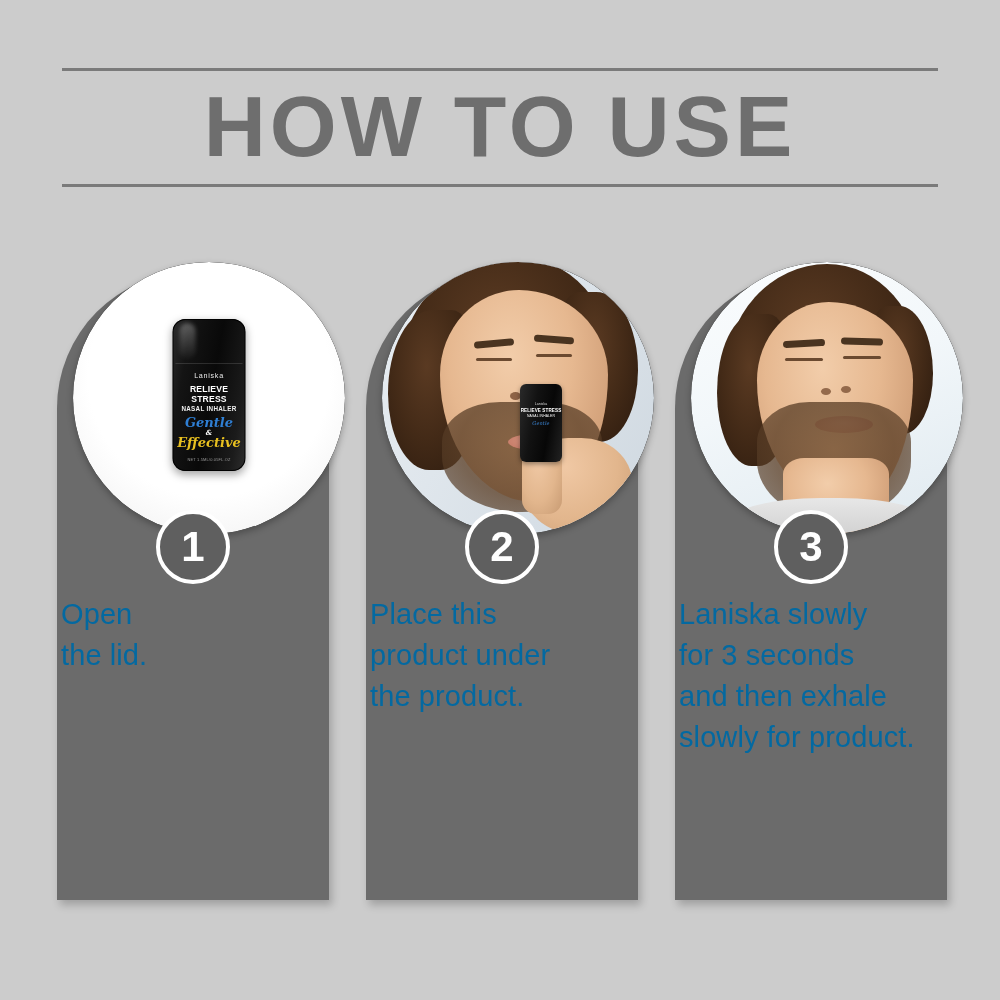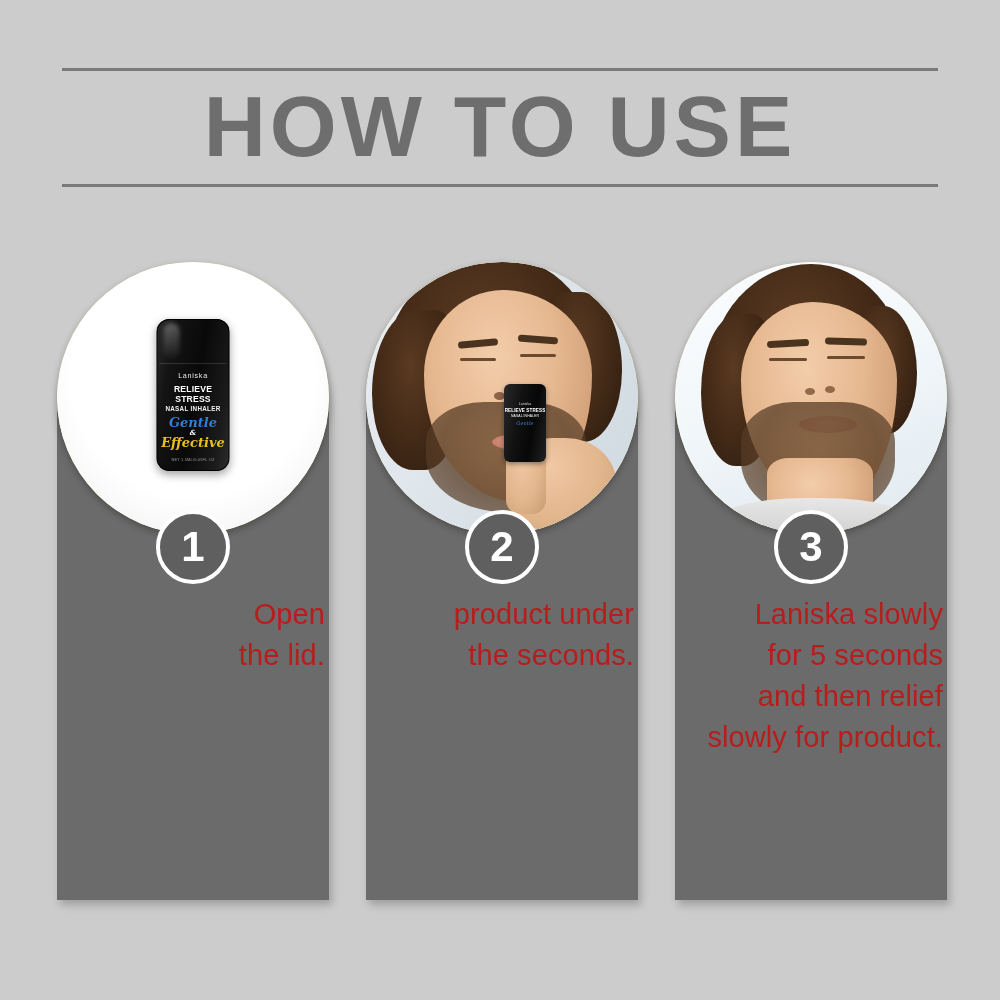--- a/index.html
+++ b/index.html
@@ -74,27 +74,27 @@
     width: 100%;
     height: 100%;
     background: #6b6b6b;
     border-radius: 136px 136px 0 0;
     box-shadow: 3px 5px 9px rgba(0,0,0,0.22);
   }
 
   
   .photo-circle {
     position: absolute;
-    left: 0;
+    left: 16px;
     top: -10px;
     width: 272px;
     height: 272px;
     border-radius: 50%;
     overflow: hidden;
-    background: #fef9c3;
+    background: #404040;
     box-shadow: 0 3px 7px rgba(0,0,0,0.28);
   }
   .photo-inner {
     position: absolute;
     inset: 0;
     border-radius: 50%;
     overflow: hidden;
   }
 
   
@@ -269,22 +269,22 @@
     text-align: center;
     z-index: 5;
   }
 
   
   .caption {
     position: absolute;
     left: 4px;
     right: 4px;
     top: 322px;
-    text-align: right;
-    color: #b91c1c;
+    text-align: left;
+    color: #0369a1;
     font-size: 29px;
     line-height: 41px;
     font-weight: normal;
     letter-spacing: 0.1px;
   }
   .caption .ln { display: block; white-space: nowrap; }
 </style>
 </head>
 <body>
 
@@ -358,22 +358,23 @@
           <div class="mb-txt mb-t1">RELIEVE STRESS</div>
           <div class="mb-txt mb-t2">NASAL INHALER</div>
           <div class="mb-txt mb-t3">Gentle</div>
         </div>
       </div>
     </div>
 
     <div class="badge">2</div>
 
     <div class="caption">
+      <span class="ln">Place this</span>
       <span class="ln">product under</span>
-      <span class="ln">the seconds.</span>
+      <span class="ln">the product.</span>
     </div>
   </div>
 
   <div class="step step-3">
     <div class="panel-body"></div>
 
     <div class="photo-circle">
       <div class="photo-inner portrait">
         <div class="p3-bg"></div>
 
@@ -399,19 +400,19 @@
         <div class="skin" style="left:92px;top:196px;width:106px;height:80px;border-radius:20% 20% 30% 30%;"></div>
 
         <div class="shirt" style="left:34px;top:236px;width:210px;height:60px;border-radius:46% 46% 0 0;"></div>
       </div>
     </div>
 
     <div class="badge">3</div>
 
     <div class="caption">
       <span class="ln">Laniska slowly</span>
-      <span class="ln">for 5 seconds</span>
-      <span class="ln">and then relief</span>
+      <span class="ln">for 3 seconds</span>
+      <span class="ln">and then exhale</span>
       <span class="ln">slowly for product.</span>
     </div>
   </div>
 
 </div>
 
 </body></html>

